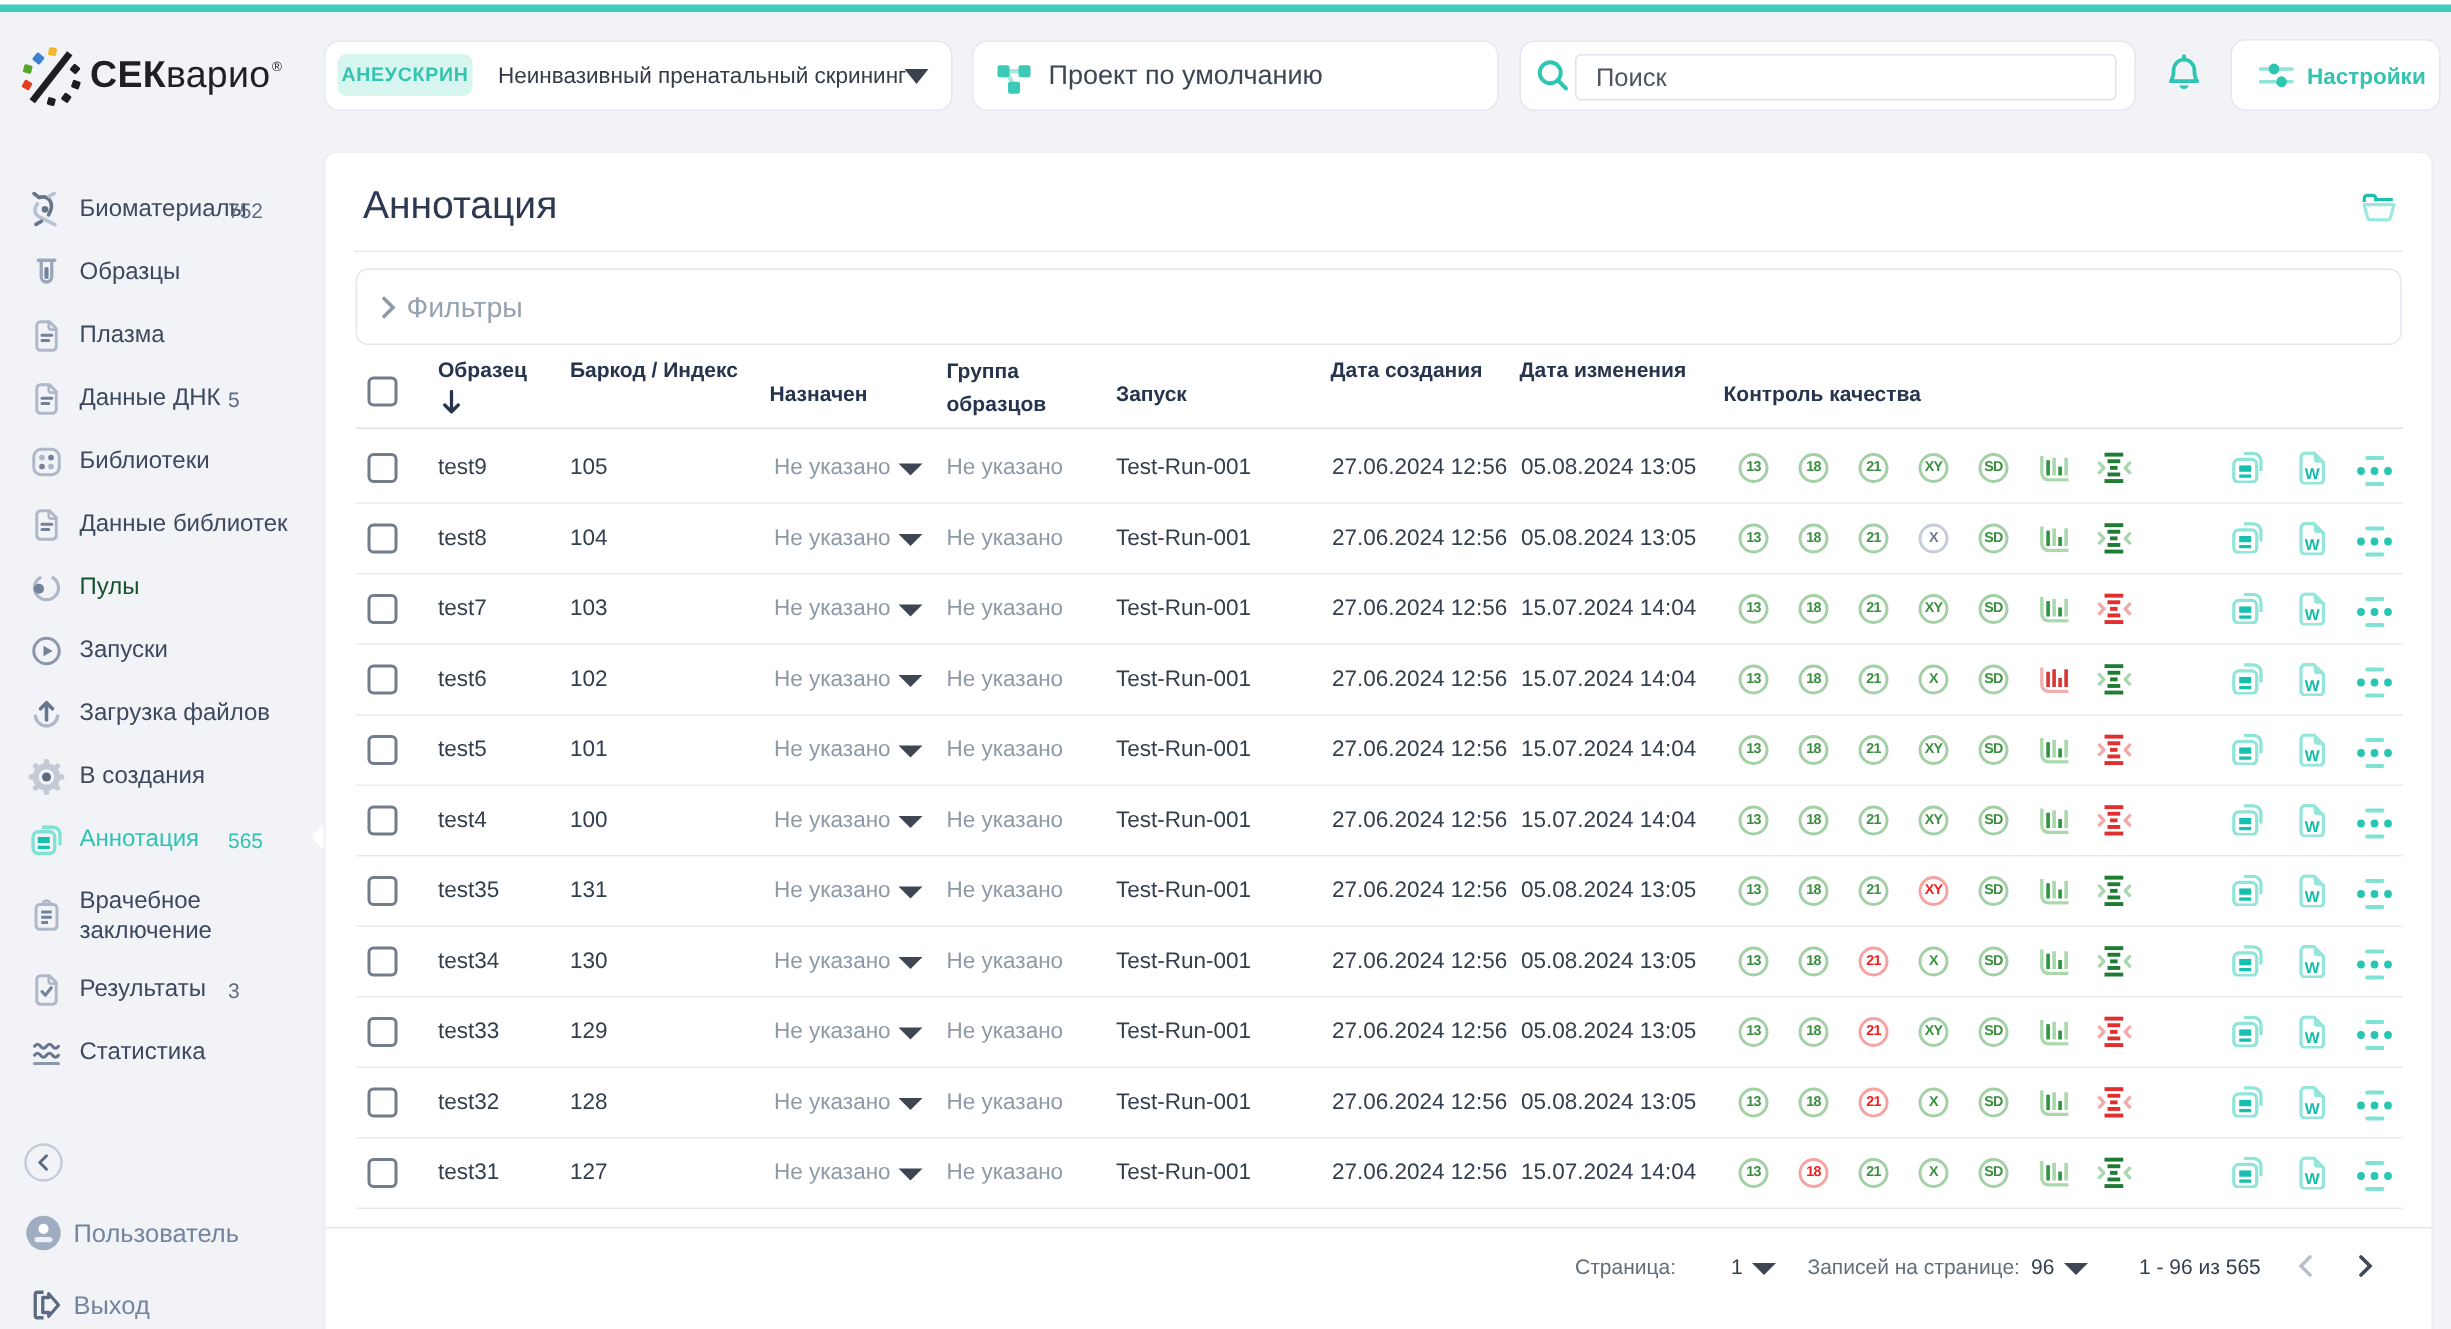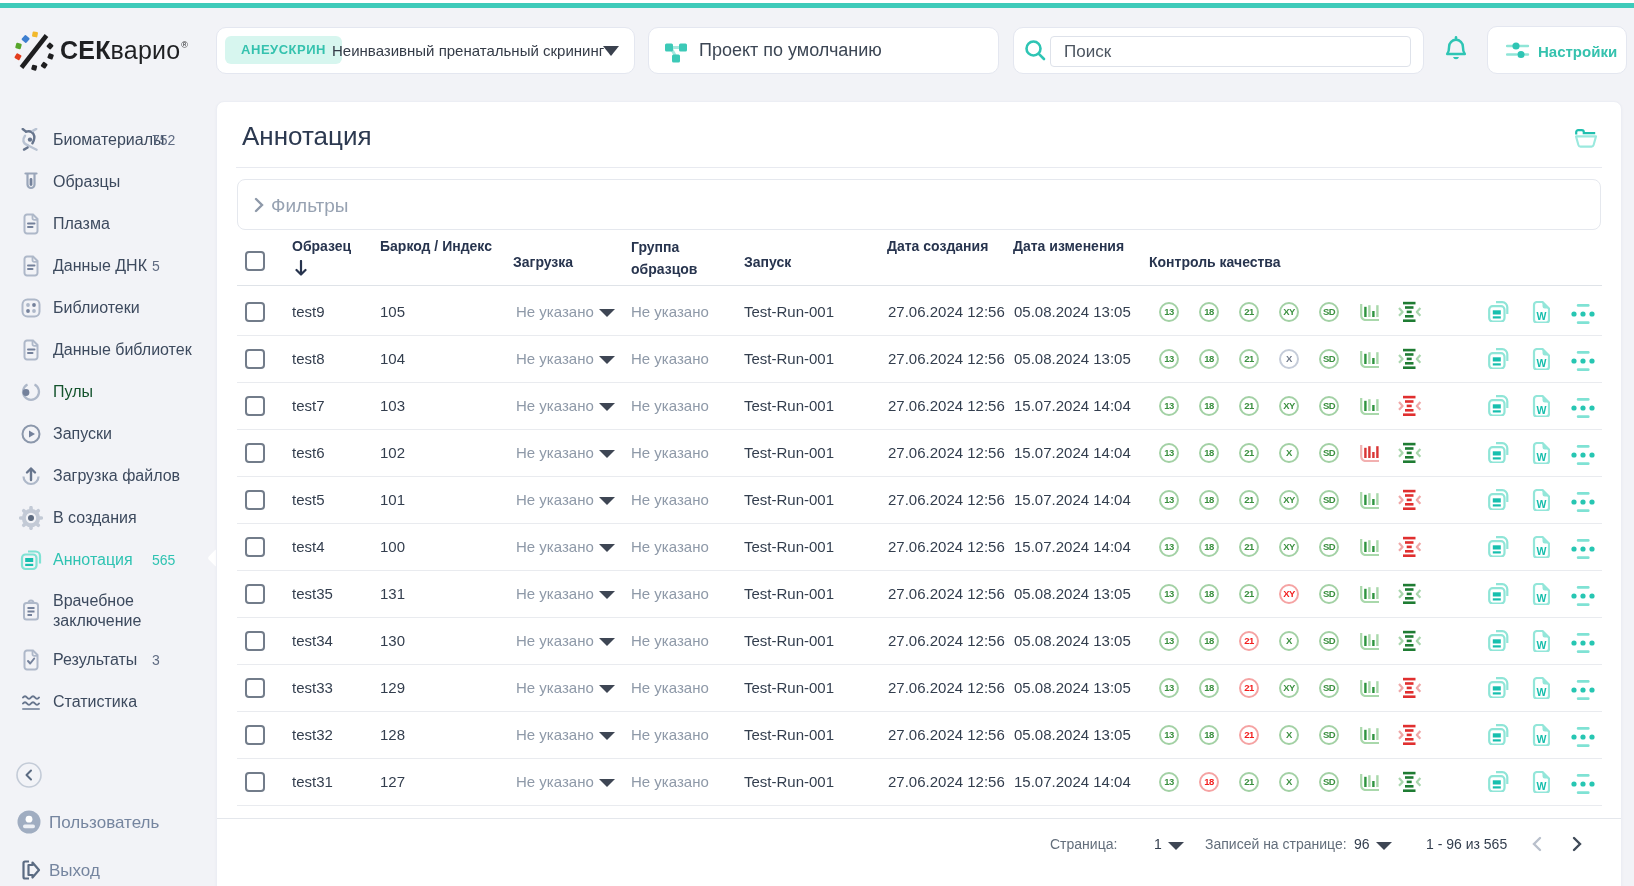--- a/index.html
+++ b/index.html
@@ -28,21 +28,21 @@
     <rect x="8.5" y="4.9" width="6.2" height="6.2" rx="1" fill="#3d7fd0" transform="rotate(40 11.6 8)"></rect>
     <rect x="1.7" y="12.2" width="5.6" height="5.6" rx="1" fill="#57a62b" transform="rotate(15 4.5 15)"></rect>
     <rect x="1.2" y="22.9" width="5.6" height="5.6" rx="1" fill="#e33d1d" transform="rotate(30 4 25.7)"></rect>
     <rect x="17.6" y="34.1" width="5.2" height="5.2" rx="1" fill="#1e1e20" transform="rotate(15 20.2 36.7)"></rect>
     <rect x="27.5" y="31.5" width="5.4" height="5.4" rx="1" fill="#1e1e20" transform="rotate(35 30.2 34.2)"></rect>
     <rect x="33.9" y="22.7" width="5.4" height="5.4" rx="1" fill="#1e1e20" transform="rotate(20 36.6 25.4)"></rect>
     <rect x="33.3" y="12.3" width="5.4" height="5.4" rx="1" fill="#1e1e20" transform="rotate(40 36 15)"></rect>
   </svg>
 <div class="abs" style="left:60px;top:36px;font-size:25px;color:#1f2023;letter-spacing:0.2px"><span style="font-weight:800">СЕК</span><span style="font-weight:400">варио</span><span style="font-size:9px;position:relative;top:-11px;left:1px">®</span></div>
 <div class="hbox" style="left:216px;top:27px;width:419px;height:47px"></div>
-<div class="abs" style="left:225px;top:36px;width:117px;height:28px;background:#d7f6ef;border-radius:6px;text-align:center;line-height:28px;font-size:13px;font-weight:bold;color:#35c2ae;letter-spacing:0.5px">АНЕУСКРИН</div>
+<div class="abs" style="left:225px;top:36px;width:90px;height:28px;background:#d7f6ef;border-radius:6px;text-align:center;line-height:28px;font-size:13px;font-weight:bold;color:#35c2ae;letter-spacing:0.5px">АНЕУСКРИН</div>
 <div class="abs" style="left:332px;top:42px;font-size:15px;color:#343b47">Неинвазивный пренатальный скрининг</div>
 <div class="caret" style="left:603px;top:46px"></div>
 <div class="hbox" style="left:648px;top:27px;width:351px;height:47px"></div>
 <svg class="abs" style="left:664px;top:39px" width="24" height="24" viewBox="0 0 24 24" fill="none" xmlns="http://www.w3.org/2000/svg">
     <path d="M7 8.5 h9" stroke="#a8e8df" stroke-width="3"></path>
     <path d="M7 9 l5 9" stroke="#a8e8df" stroke-width="3"></path>
     <rect x="1" y="4.5" width="8" height="8" rx="1.5" fill="#3cc9b7"></rect>
     <rect x="15" y="4.5" width="8" height="8" rx="1.5" fill="#3cc9b7"></rect>
     <rect x="8" y="15.5" width="8" height="8" rx="1.5" fill="#3cc9b7"></rect>
   </svg>
@@ -201,21 +201,21 @@
 <svg class="abs" style="left:254px;top:197px" width="10" height="16" viewBox="0 0 10 16">
     <path d="M2 2 l6 6 l-6 6" stroke="#8e99a9" stroke-width="2.4" fill="none" stroke-linecap="round"></path>
   </svg>
 <div class="abs" style="left:271px;top:195px;font-size:19px;color:#97a2b2">Фильтры</div>
 <div class="chk" style="left:245px;top:251px"></div>
 <div class="hdr" style="left:292px;top:235px">Образец</div>
 <svg class="abs" style="left:294px;top:260px" width="14" height="17" viewBox="0 0 14 17">
     <path d="M7 1 V14 M2.5 10 L7 14.5 L11.5 10" stroke="#27344e" stroke-width="2.2" fill="none" stroke-linecap="round" stroke-linejoin="round"></path>
   </svg>
 <div class="hdr" style="left:380px;top:235px">Баркод / Индекс</div>
-<div class="hdr" style="left:513px;top:251px">Загрузка</div>
+<div class="hdr" style="left:513px;top:251px">Назначен</div>
 <div class="hdr" style="left:631px;top:236px">Группа<br>образцов</div>
 <div class="hdr" style="left:744px;top:251px">Запуск</div>
 <div class="hdr" style="left:887px;top:235px">Дата создания</div>
 <div class="hdr" style="left:1013px;top:235px">Дата изменения</div>
 <div class="hdr" style="left:1149px;top:251px">Контроль качества</div>
 <div class="rowline" style="top:285px;background:#dfe3e8"></div>
 <div class="chk" style="left:245px;top:302px"></div>
 <div class="cell" style="left:292px;top:303px">test9</div>
 <div class="cell" style="left:380px;top:303px">105</div>
 <div class="cell gray" style="left:516px;top:303px">Не указано</div>

